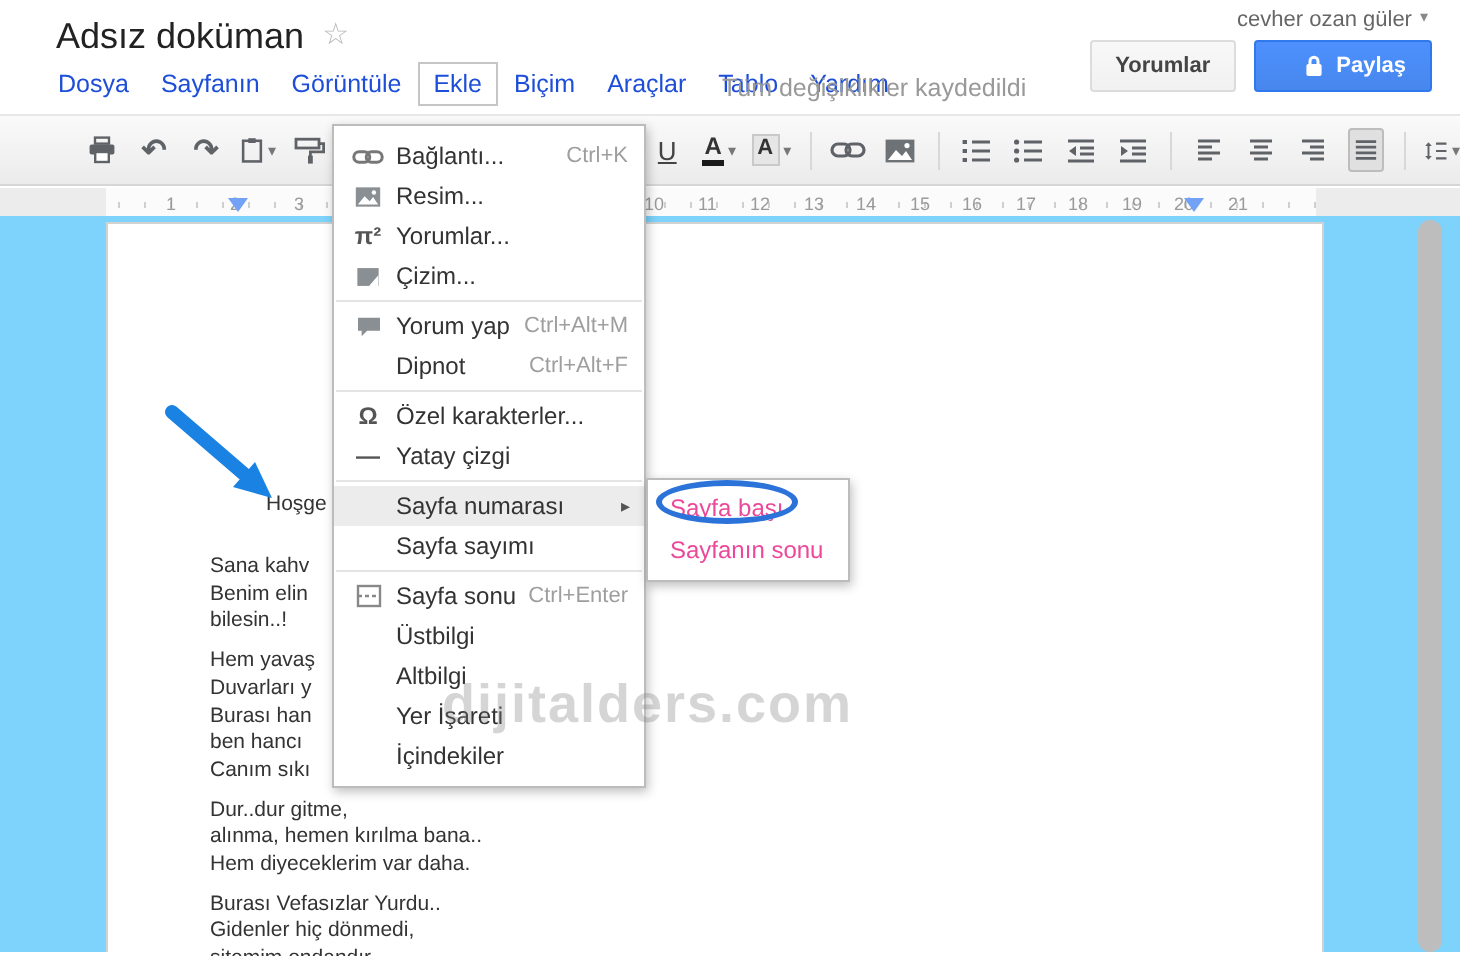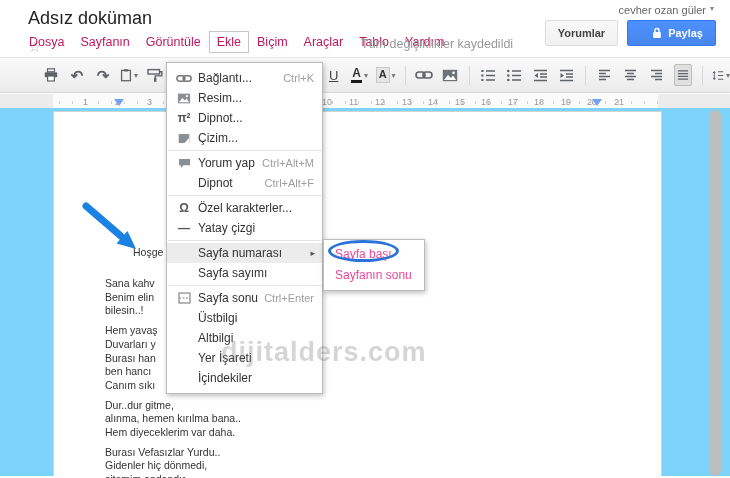--- a/index.html
+++ b/index.html
@@ -1,31 +1,31 @@
 <!DOCTYPE html>
 <html><head>
 <meta charset="utf-8">
 <style>
   * { box-sizing: border-box; margin: 0; padding: 0; }
   html,body { width:730px; height:478px; overflow:hidden; }
   body { font-family:"Liberation Sans", sans-serif; background:#fff; }
   .app { position:relative; width:730px; height:478px; background:#fff; overflow:hidden; }
 
   
-  .title-row { position:absolute; left:28px; top:8px; display:flex; align-items:flex-start; gap:9px;flex-direction:column; }
+  .title-row { position:absolute; left:28px; top:8px; display:flex; align-items:flex-start; gap:9px; }
   .doc-title { font-size:18px; color:#222; }
   .star { color:#b9b9b9; font-size:15px; }
   .user-row { position:absolute; right:16px; top:4px; font-size:11px; color:#666; display:flex; gap:4px;}
   .user-caret { font-size:8px; color:#888; }
   .actions { position:absolute; right:14px; top:20px; display:flex; gap:9px; z-index:5;}
   .btn { font-size:11px; font-weight:bold; color:#444; background:linear-gradient(#f8f8f8,#f1f1f1);
          border:1px solid #dcdcdc; border-radius:2px; padding:6px 12px; display:flex; align-items:center; gap:6px;}
   .btn-share { background:linear-gradient(#4d90fe,#4787ed); border:1px solid #3079ed; color:#fff;padding-left:24px; }
 
-  .menubar { position:absolute; left:21px; top:31px; display:flex; font-size:12.5px; color:#be185d; align-items:flex-end;}
+  .menubar { position:absolute; left:21px; top:31px; display:flex; font-size:12.5px; color:#1d4ed8; align-items:flex-end;}
   .menu-item { padding:4px 8px; cursor:default; }
   .menu-item.open { background:#fff; border:1px solid #c6c6c6; padding:3px 7px; }
   .saved-status { position:absolute; left:361px; top:37px; font-size:12.5px; color:#999; }
 
   
   .toolbar { position:absolute; left:0; top:57px; width:730px; height:36px;
              background:linear-gradient(#fafafa,#ebebeb); border-top:1px solid #e7e7e7;
              border-bottom:1px solid #d6d6d6; display:flex; align-items:center; padding-left:42px; gap:8px; color:#5f6368; }
   .tbtn { display:flex; align-items:center; justify-content:center; min-width:18px; height:22px; gap:2px;}
   .tsep { width:1px; height:19px; background:#d8d8d8; margin:0 2px; }
@@ -315,21 +315,21 @@
           <svg width="14" height="11" viewBox="0 0 16 13">
             <rect x="0.8" y="0.8" width="14.4" height="11.4" fill="#8a8f93"></rect>
             <path d="M2 11l4-5 3 3 2-2.5 3 4.5z" fill="#fff"></path>
             <circle cx="11.5" cy="3.8" r="1.3" fill="#fff"></circle>
           </svg>
         </span>
       <span>Resim...</span>
     </div>
     <div class="irow">
       <span class="ic ic-glyph">π²</span>
-      <span>Dipnot...</span>
+      <span>Yorumlar...</span>
     </div>
     <div class="irow">
       <span class="ic">
           <svg width="12" height="11" viewBox="0 0 14 12">
             <rect x="0.8" y="0.8" width="12.4" height="10.4" fill="#8a8f93"></rect>
             <path d="M13 12V5l-6 7z" fill="#fff"></path>
           </svg>
         </span>
       <span>Çizim...</span>
     </div>

